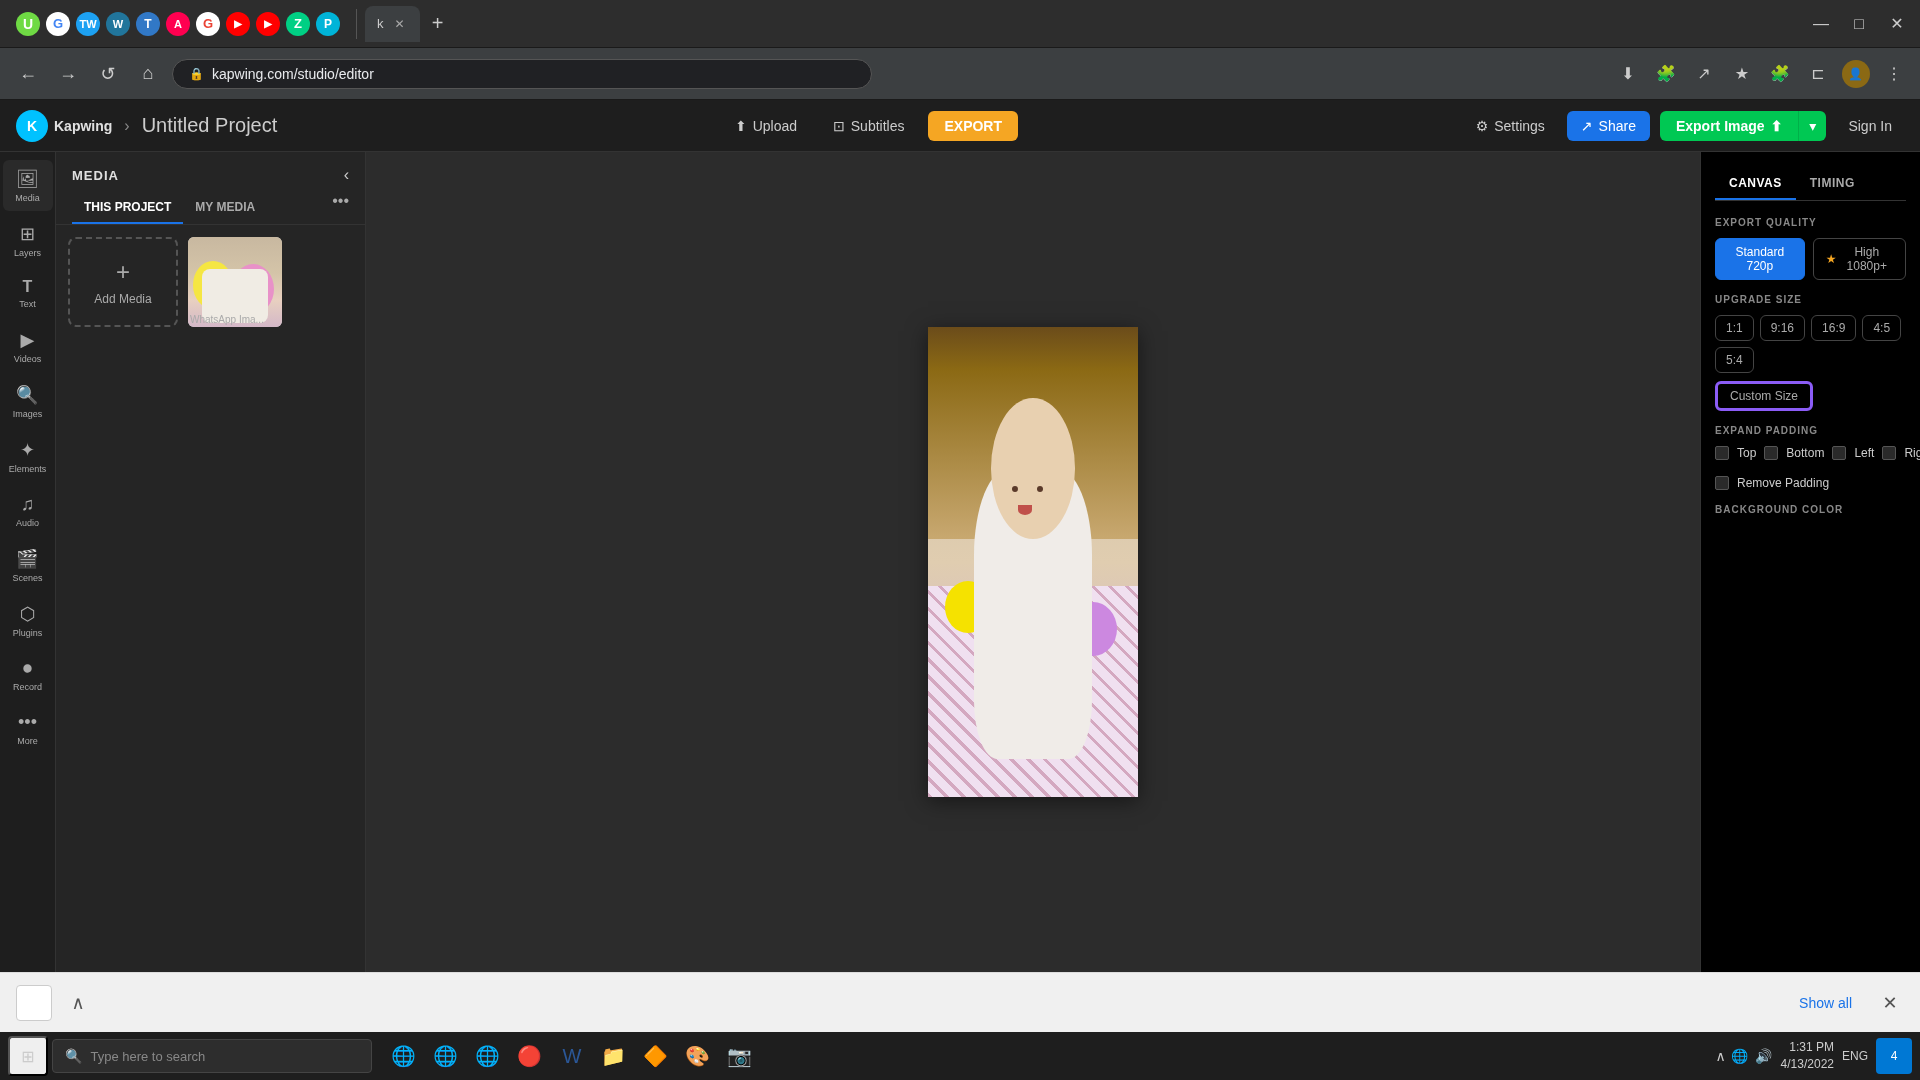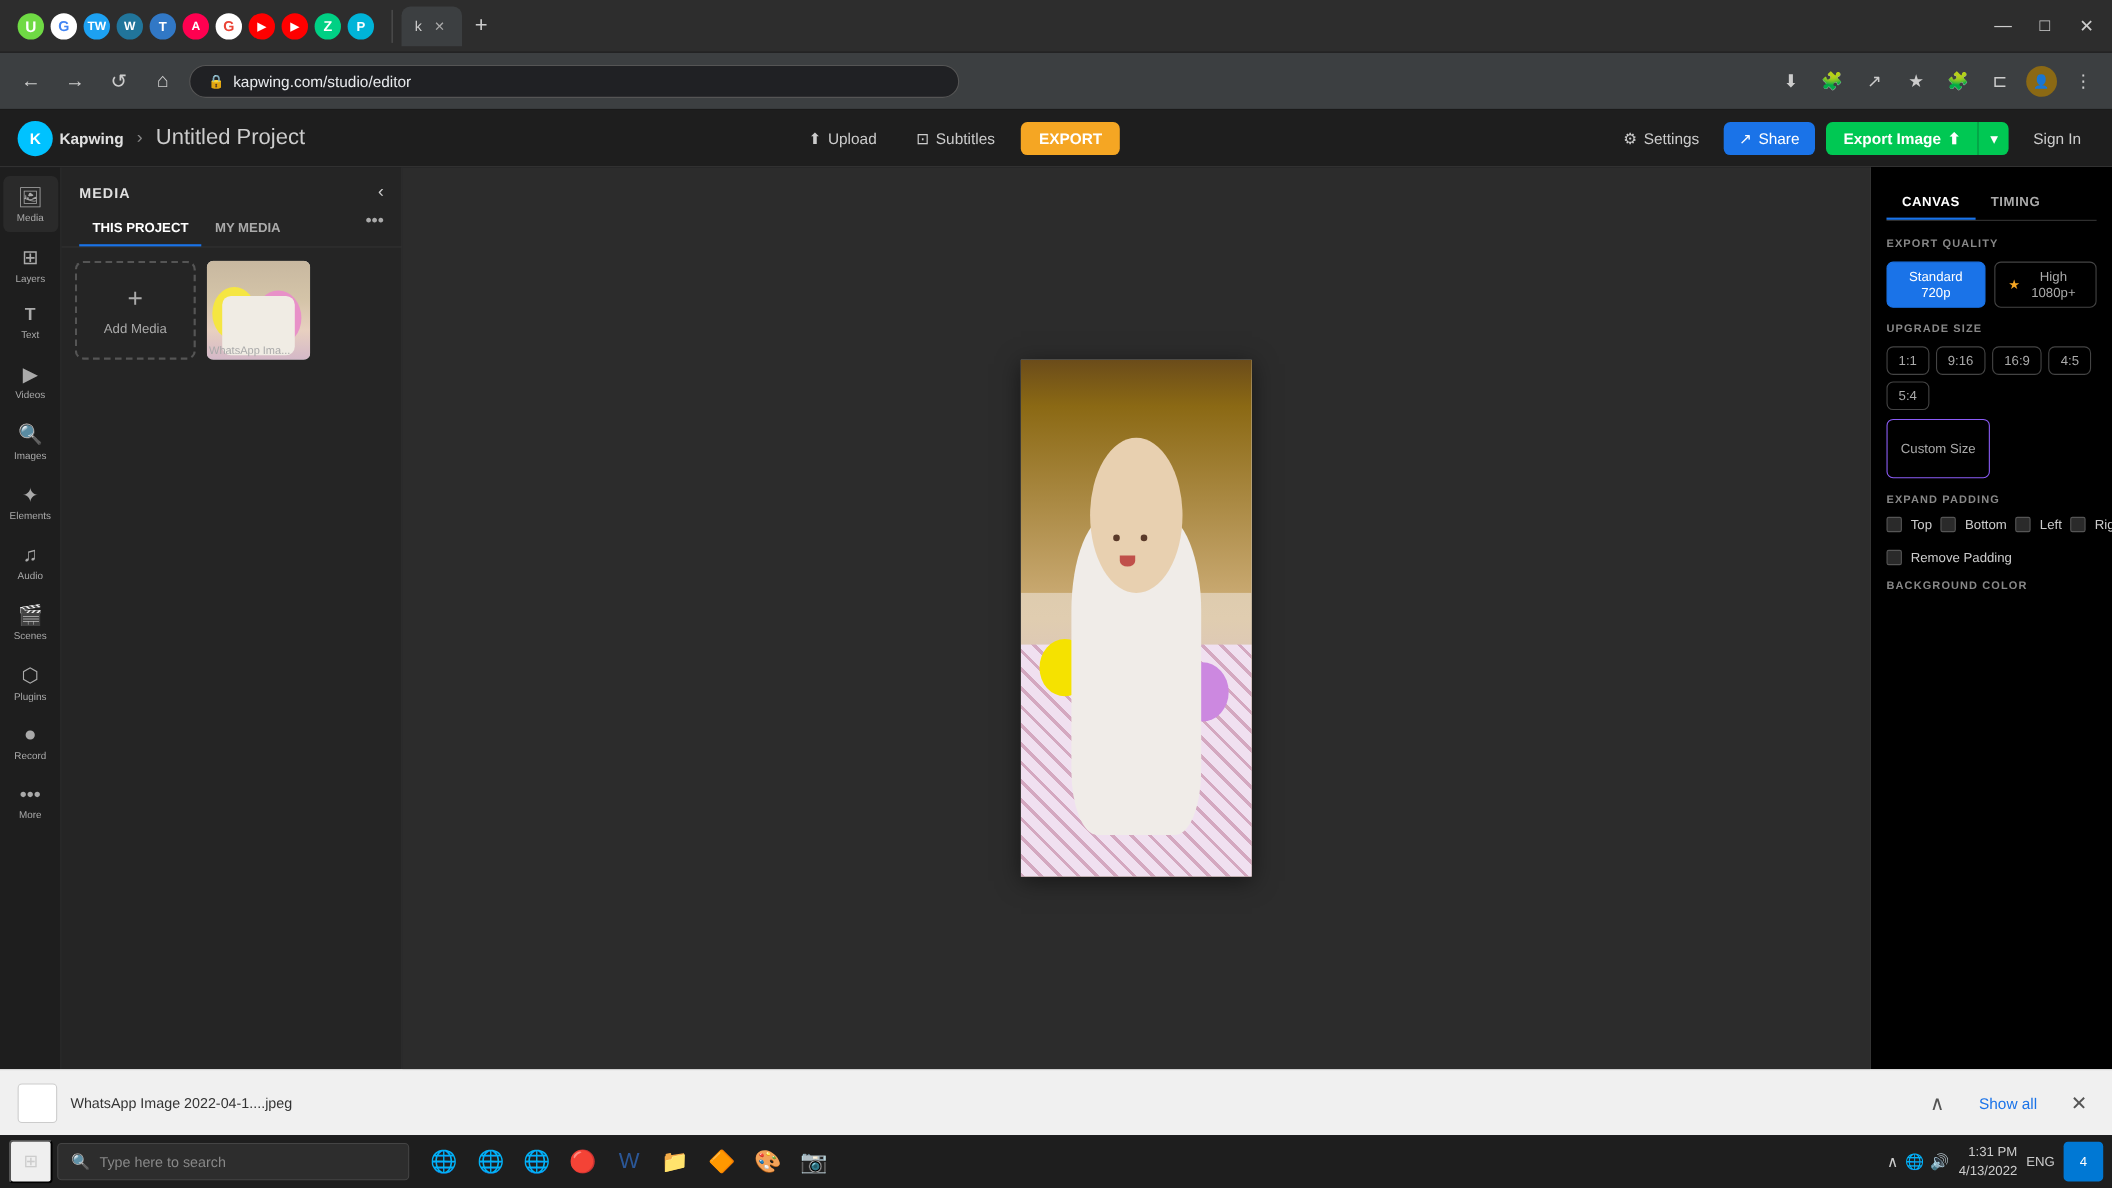--- a/index.html
+++ b/index.html
@@ -90,21 +90,21 @@
     .right-tab { font-size: 12px; font-weight: bold; padding: 8px 14px; cursor: pointer; color: #aaa; border-bottom: 2px solid transparent; letter-spacing: 0.5px; }
     .right-tab.active { color: #fff; border-bottom-color: #1a73e8; }
     .section-title { font-size: 10px; font-weight: bold; color: #888; letter-spacing: 1px; margin-bottom: 10px; margin-top: 14px; }
     .quality-options { display: flex; gap: 8px; margin-bottom: 2px; }
     .quality-btn { padding: 6px 12px; border-radius: 6px; border: 1px solid #444; background: transparent; color: #aaa; font-size: 12px; cursor: pointer; }
     .quality-btn.active { background: #1a73e8; border-color: #1a73e8; color: #fff; }
     .quality-btn.premium { background: transparent; border-color: #444; color: #aaa; display: flex; align-items: center; gap: 4px; }
     .quality-btn.premium .star { color: #f5a623; }
     .size-options { display: flex; flex-wrap: wrap; gap: 6px; margin-bottom: 8px; }
     .size-btn { padding: 5px 10px; border-radius: 6px; border: 1px solid #444; background: transparent; color: #aaa; font-size: 12px; cursor: pointer; }
-    .custom-size-btn { padding: 19px 12px; border-radius: 6px; border: 1px solid #8b5cf6; background: transparent; color: #aaa; font-size: 12px; cursor: pointer; }
+    .custom-size-btn { padding: 5px 12px; border-radius: 6px; border: 3px solid #8b5cf6; background: transparent; color: #aaa; font-size: 12px; cursor: pointer; }
     .padding-grid { display: grid; grid-template-columns: 1fr 1fr 1fr 1fr; gap: 8px; margin-bottom: 16px; }
     .padding-option { display: flex; align-items: center; gap: 8px; }
     .checkbox { width: 14px; height: 14px; border: 1px solid #555; border-radius: 2px; background: #2a2a2a; flex-shrink: 0; }
     .padding-label { font-size: 12px; color: #ccc; cursor: pointer; }
     .remove-padding-row { display: flex; align-items: center; gap: 8px; margin-bottom: 14px; }
     .bg-color-section { display: flex; align-items: center; gap: 8px; flex-wrap: wrap; }
     .color-swatch-main { display: flex; align-items: center; gap: 6px; background: #2a2a2a; border: 1px solid #444; border-radius: 6px; padding: 4px 8px; }
     .color-circle { width: 18px; height: 18px; border-radius: 50%; border: 1px solid #555; }
     .color-hex { font-size: 12px; color: #ccc; }
     .pencil-icon { color: #888; font-size: 12px; cursor: pointer; }
@@ -385,21 +385,20 @@
         <div class="checkbox"></div>
         <span class="padding-label">Remove Padding</span>
       </div>
 
       <div class="section-title">BACKGROUND COLOR</div>
     </div>
   </div>
 
   <div class="bottom-bar">
     <div class="file-icon">🖼</div>
-    <span class="file-name">WhatsApp Image 2022-04-1....jpeg</span>
     <button class="collapse-download">∧</button>
     <button class="show-all-btn">Show all</button>
     <button class="close-bar-btn">✕</button>
   </div>
 </div>
 
 <div class="taskbar">
   <button class="start-btn">
     <span class="start-icon">⊞</span>
   </button>

